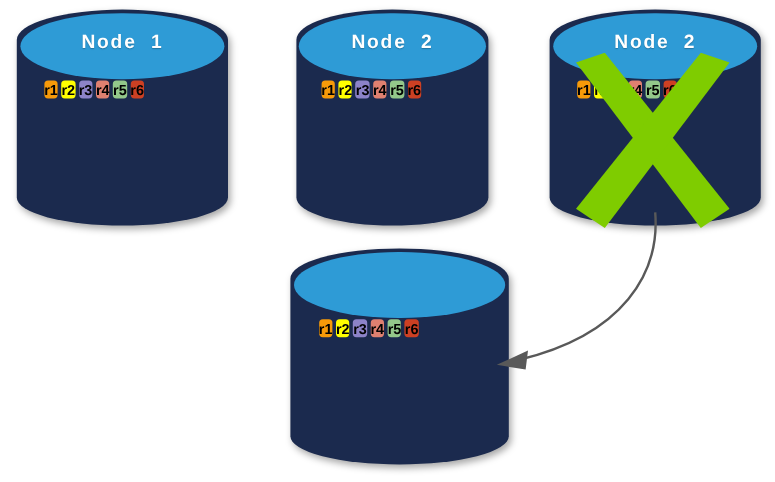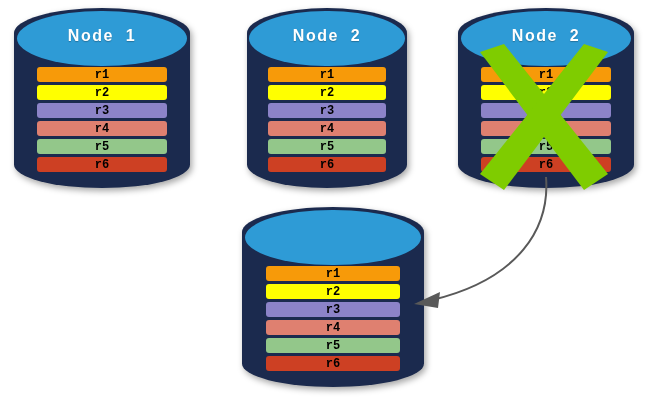--- a/index.html
+++ b/index.html
@@ -64,23 +64,22 @@
     text-shadow: 0 1px 1px rgba(0,0,0,0.25);
     pointer-events: none;
   }
 
   .rows {
     position: absolute;
     left: 13%;
     right: 13%;
     top: 33%;
     display: flex;
-    flex-direction: column;
+    flex-direction: row;
     gap: 3px;
-    font-family: Liberation Mono, monospace;
   }
   .row-band {
     height: 15px;
     border-radius: 3px;
     display: flex;
     align-items: center;
     justify-content: center;
     font-size: 12px;
     font-weight: bold;
     color: #000000;

